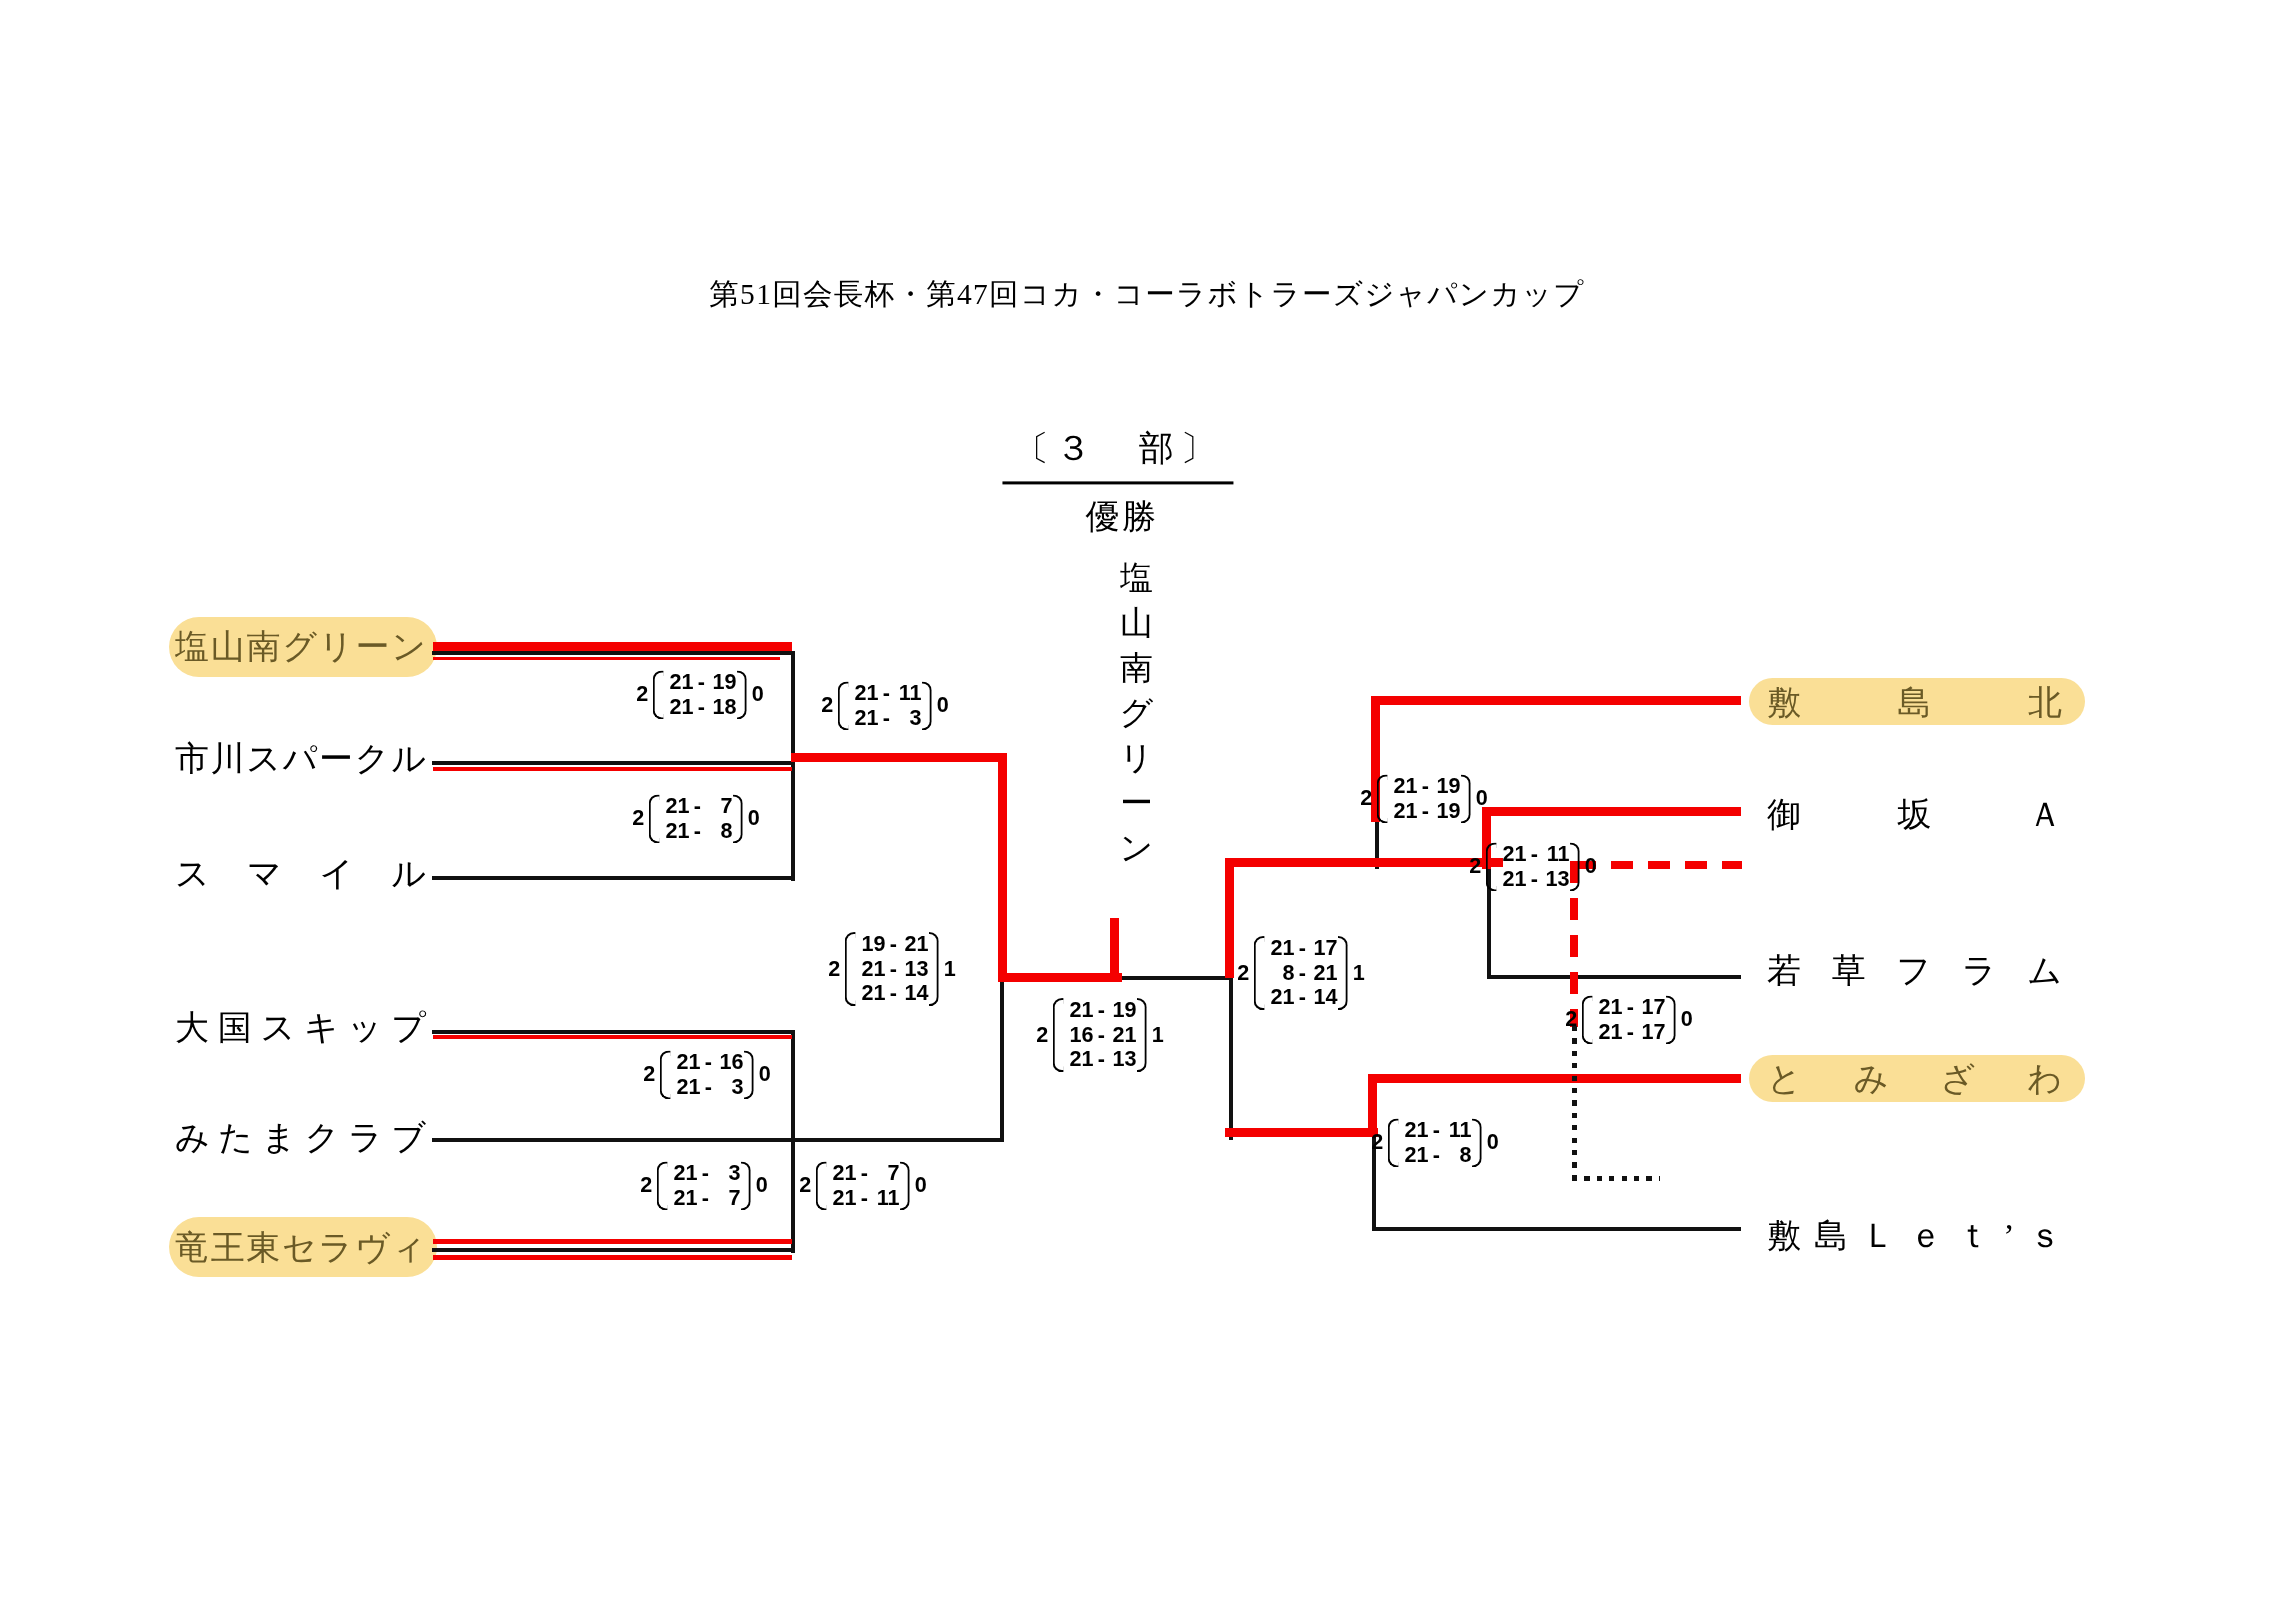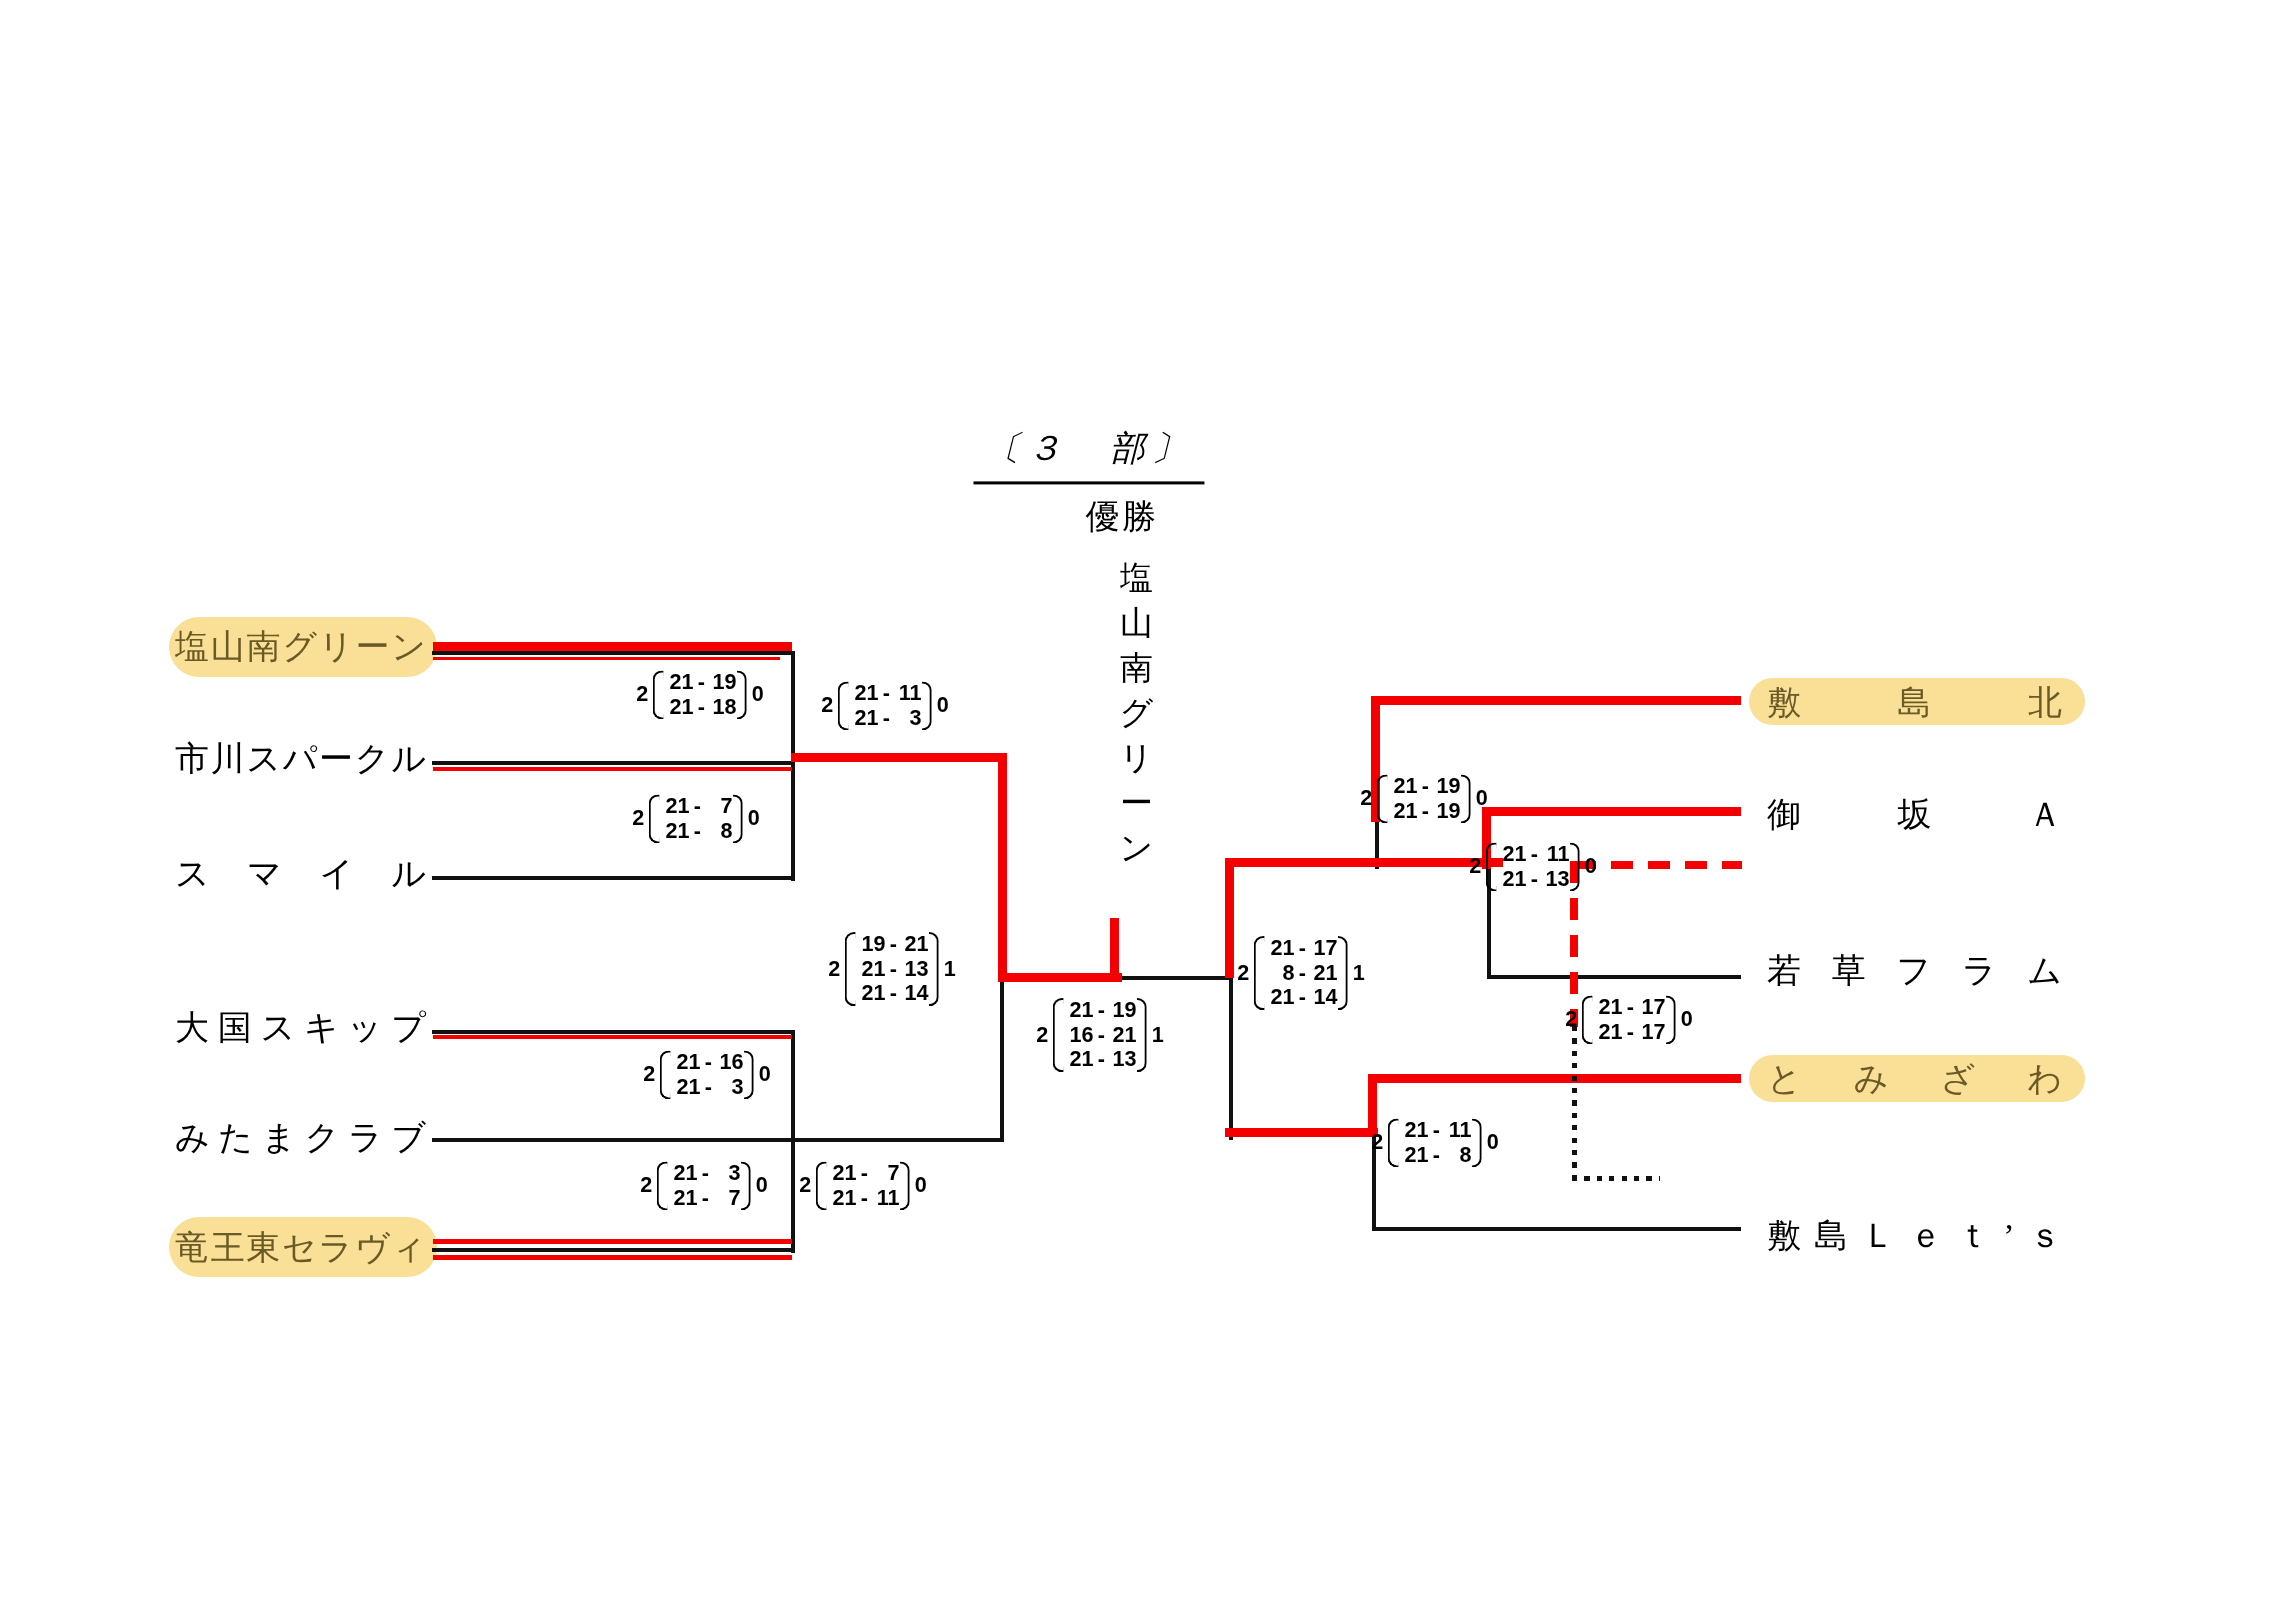--- a/index.html
+++ b/index.html
@@ -37,21 +37,22 @@
   .srow{display:flex;}
   .srow .a{width:30px;text-align:right;}
   .srow .d{width:15.7px;text-align:center;}
   .srow .b{width:27.5px;text-align:right;}
 </style>
 </head>
 <body>
 
 <div id="canvas">
 
-  <div class="ctr section" style="left:1089px;top:455px;font-style:italic;">〔３　部〕</div>
+  <div class="ctr title" style="left:1147px;top:295px;">第51回会長杯・第47回コカ・コーラボトラーズジャパンカップ</div>
+  <div class="ctr section" style="left:1118px;top:455px;">〔３　部〕</div>
   <div class="ctr champ-label" style="left:1122px;top:517px;">優勝</div>
   <div class="champ-vert" style="left:1117px;top:556px;width:39px;height:228px;">
       <span>塩</span>
       <span>山</span>
       <span>南</span>
       <span>グ</span>
       <span>リ</span>
       <span>ー</span>
       <span>ン</span>
     </div>

